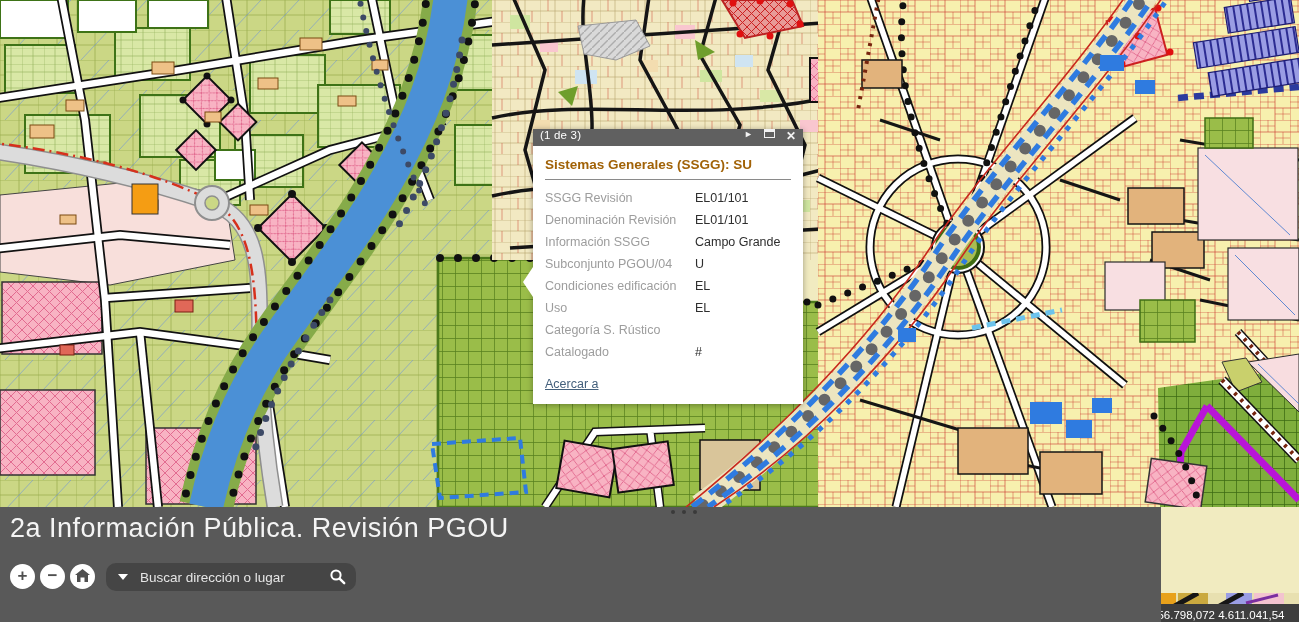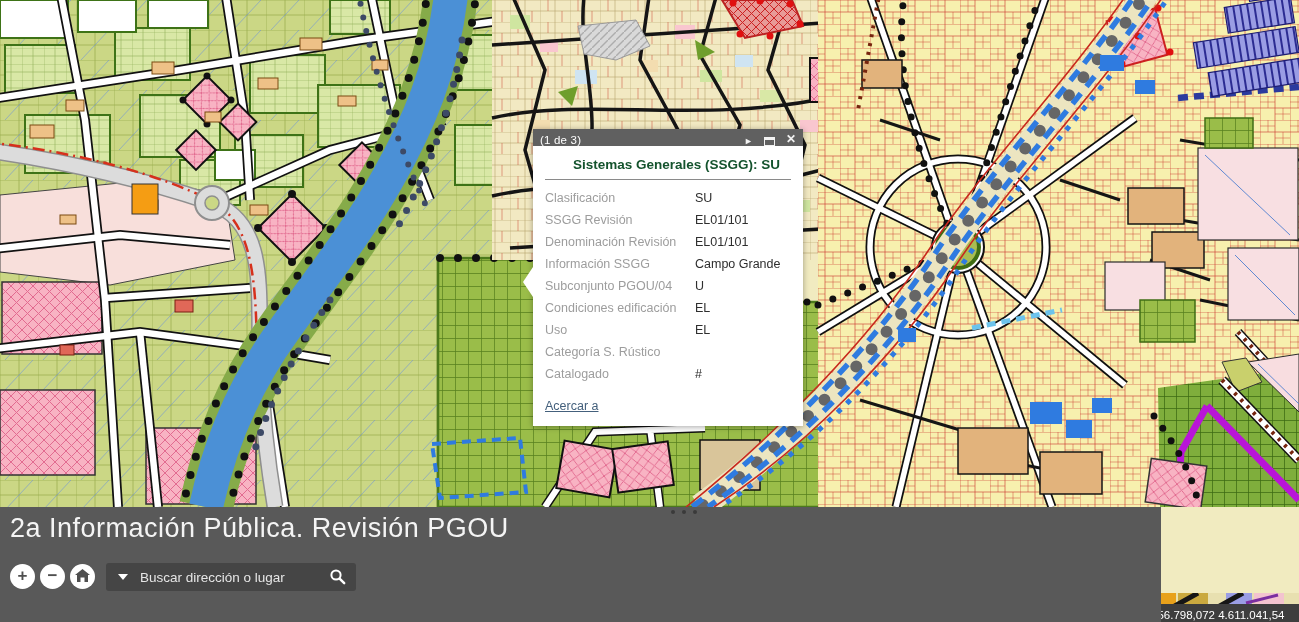--- a/index.html
+++ b/index.html
@@ -7,28 +7,28 @@
               font-family:"Liberation Sans", sans-serif; }
   .stage { position:relative; width:1299px; height:622px; overflow:hidden; background:#f1ebc0; }
 
   
   .map-wrap { position:absolute; left:0; top:0; width:1299px; height:507px; overflow:hidden; }
 
   
   .popup { position:absolute; left:533px; top:129px; width:270px; z-index:30;
            box-shadow:0 1px 6px rgba(0,0,0,.35); }
   .popup-header { height:17px; background:#606060; color:#fff; font-size:11.5px;
-                  display:flex; align-items:flex-end; padding:0 7px; }
+                  display:flex; align-items:flex-start; padding:0 7px; }
   .popup-pager { flex:1; letter-spacing:.2px; }
   .hbtn { color:#f2f2f2; margin-left:11px; cursor:pointer; display:flex; align-items:center; }
   .hbtn.next { font-size:9px; }
   .maxbox { width:11px; height:9px; border:1.5px solid #f2f2f2; border-top-width:3px; }
   .hbtn.close { font-size:12px; font-weight:bold; }
   .popup-body { background:#fff; padding:6px 12px 12px 12px; position:relative; }
-  .popup-title { font-size:13.5px; font-weight:bold; color:#14532d; padding:5px 0 7px 0;margin-left:28px; }
+  .popup-title { font-size:13.5px; font-weight:bold; color:#a16207; padding:5px 0 7px 0; }
   .popup-sep { border-bottom:1px solid #8a8a8a; margin-bottom:7px; }
   .frow { display:flex; height:22px; align-items:center; font-size:12.5px; }
   .frow .lbl { width:150px; flex:none; color:#9d9d9d; white-space:nowrap; }
   .frow .val { color:#2e2e2e; white-space:nowrap; }
   .zoomlink { display:inline-block; margin-top:14px; font-size:12.5px; color:#44607c;
               text-decoration:underline; cursor:pointer; }
   .popup-arrow { position:absolute; left:-10px; top:138px; width:0; height:0;
                  border-top:15px solid transparent; border-bottom:15px solid transparent;
                  border-right:10px solid #fff; }
 
@@ -41,21 +41,21 @@
                   color:#f4f4f4; letter-spacing:.5px; white-space:nowrap; }
 
   .circle-btn { position:absolute; top:57px; width:25px; height:25px; border-radius:50%;
                 background:#fff; color:#4f4f4f; text-align:center; line-height:23px;
                 font-size:17px; font-weight:bold; cursor:pointer; }
   .btn-zoomin  { left:10px; }
   .btn-zoomout { left:40px; }
   .btn-home    { left:70px; }
 
   .searchbar { position:absolute; left:106px; top:56px; width:250px; height:28px;
-               background:#454545; border-radius:3px; display:flex; align-items:center; }
+               background:#454545; border-radius:10px; display:flex; align-items:center; }
   .dd { width:34px; height:28px; display:flex; align-items:center; justify-content:center; cursor:pointer; }
   .dd-tri { width:0; height:0; border-left:5px solid transparent; border-right:5px solid transparent;
             border-top:6px solid #fff; }
   .searchbar input { flex:1; background:transparent; border:none; outline:none; color:#fff;
                      font-size:13.5px; font-family:"Liberation Sans",sans-serif; }
   .searchbar input::placeholder { color:#e6e6e6; opacity:1; }
   .sbtn { width:36px; height:28px; display:flex; align-items:center; justify-content:center; cursor:pointer; }
 
   .kebab { position:absolute; left:361px; top:564px; width:12px; height:26px; display:flex;
            flex-direction:column; align-items:center; justify-content:center; gap:3.5px; cursor:pointer; }
@@ -429,24 +429,20 @@
       <span class="hbtn">
           <span class="maxbox"></span>
         </span>
       <span class="hbtn close">✕</span>
     </div>
     <div class="popup-body">
       <div class="popup-title">Sistemas Generales (SSGG): SU</div>
       <div class="popup-sep"></div>
 
       <div class="frow">
-        <span class="lbl">Clasificación</span>
-        <span class="val">SU</span>
-      </div>
-      <div class="frow">
         <span class="lbl">SSGG Revisión</span>
         <span class="val">EL01/101</span>
       </div>
       <div class="frow">
         <span class="lbl">Denominación Revisión</span>
         <span class="val">EL01/101</span>
       </div>
       <div class="frow">
         <span class="lbl">Información SSGG</span>
         <span class="val">Campo Grande</span>

